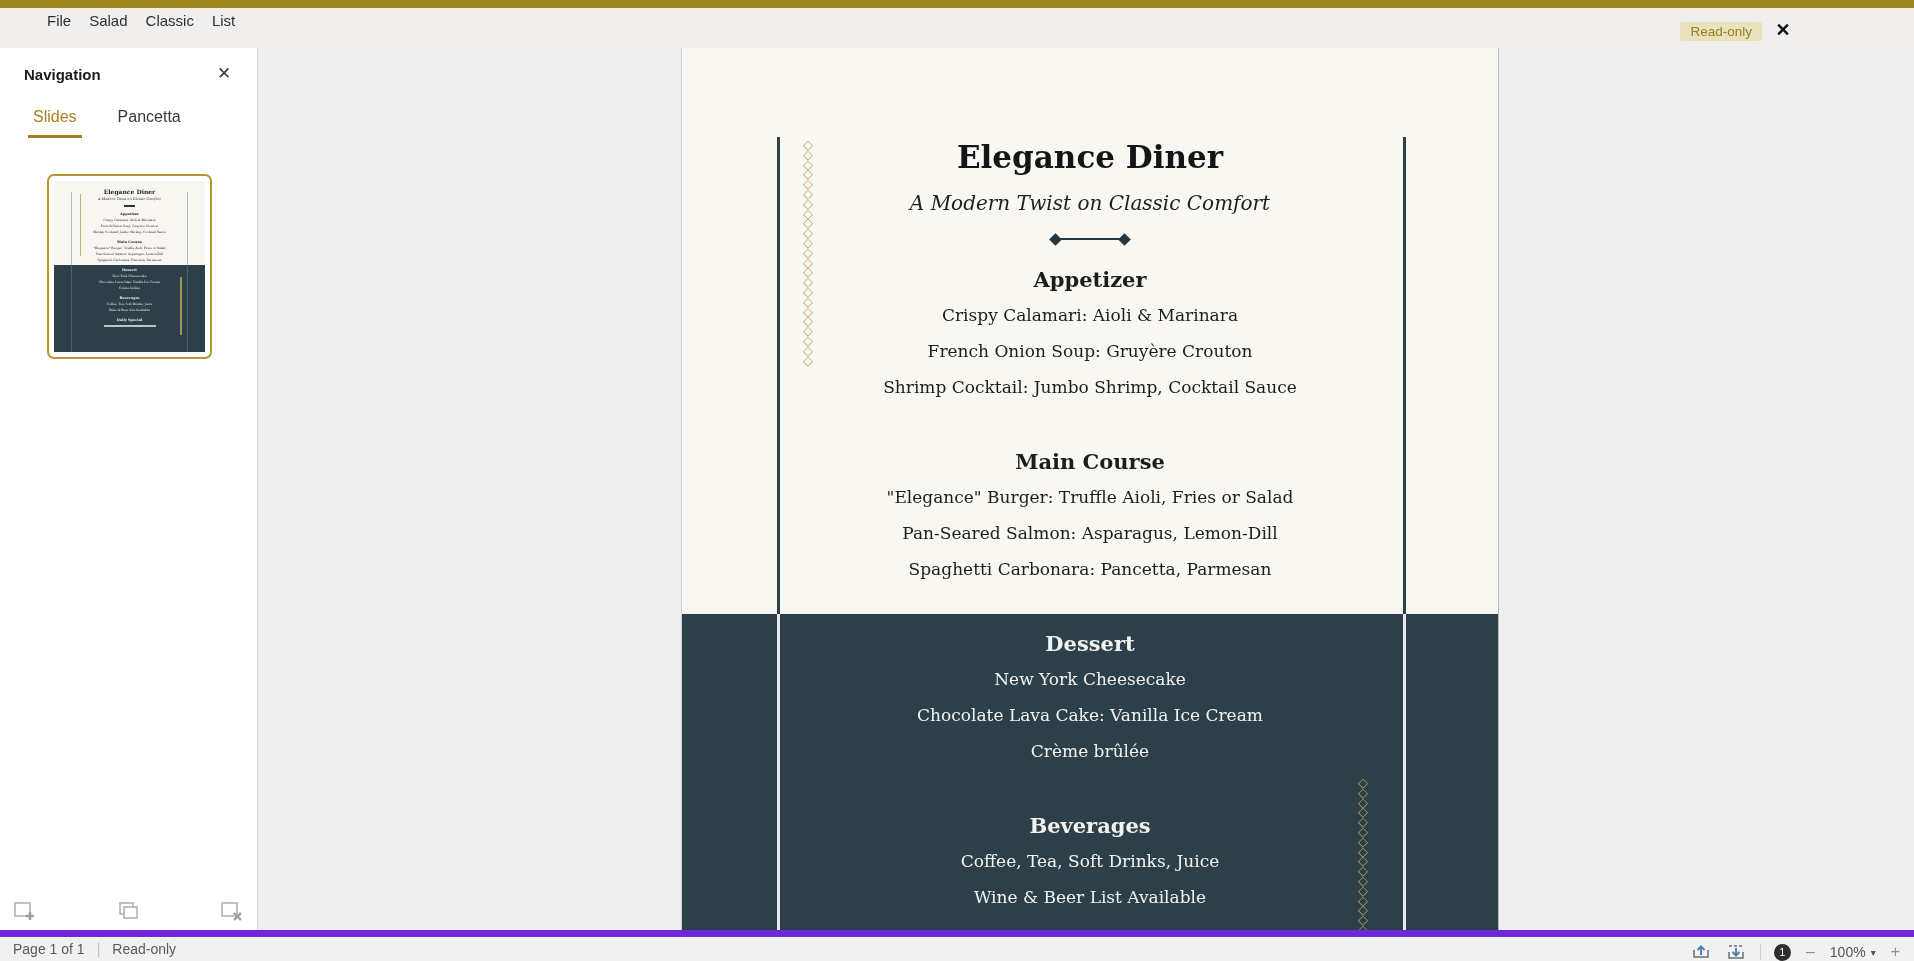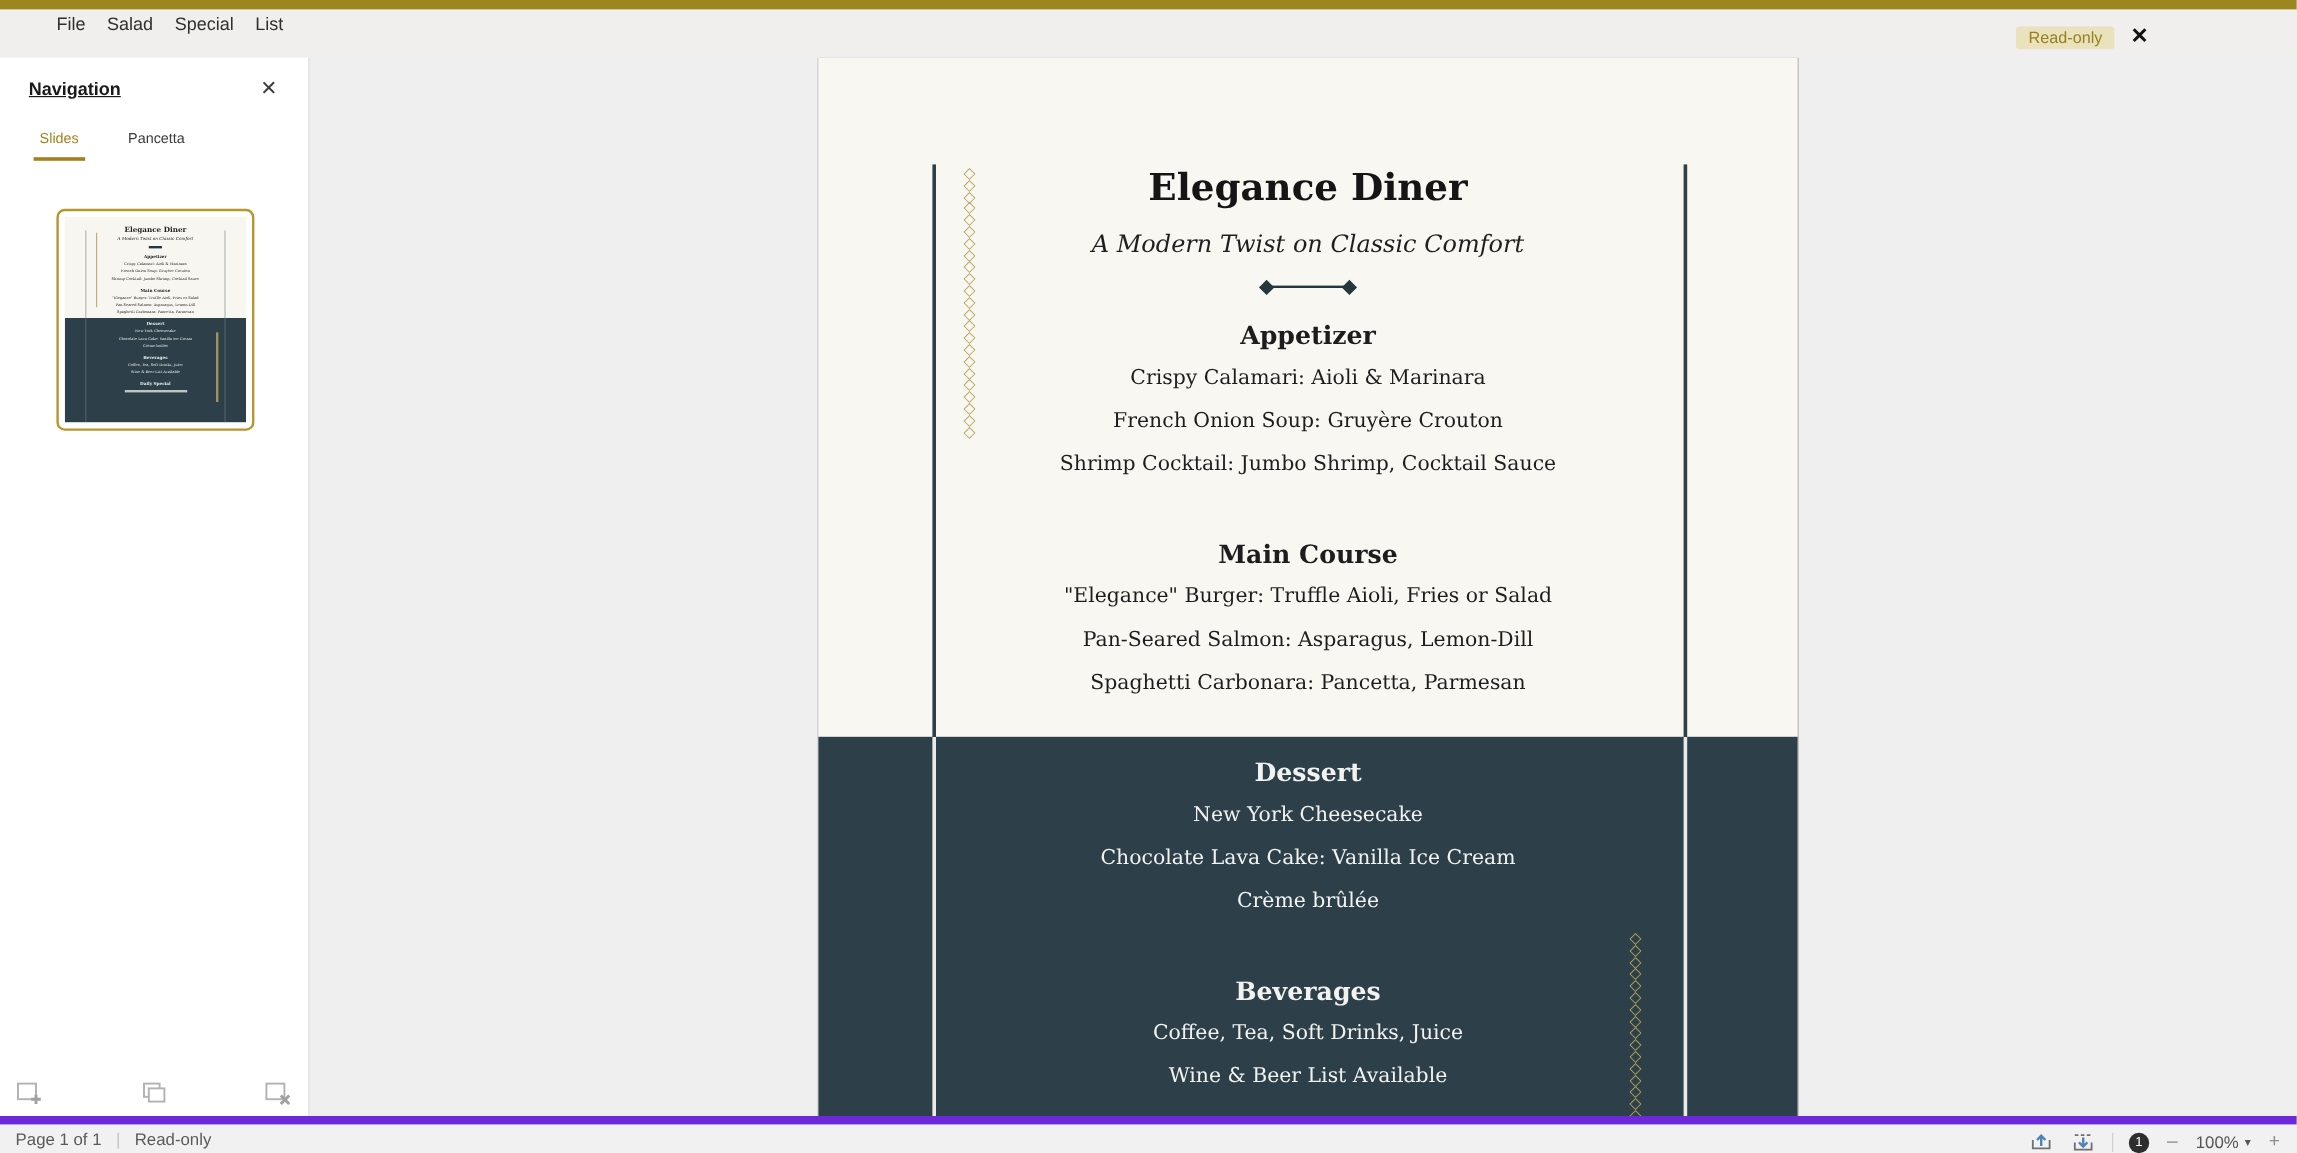--- a/index.html
+++ b/index.html
@@ -15,25 +15,25 @@
   .win-title { position:absolute; left:258px; right:258px; top:0; height:40px; display:flex;
                align-items:center; justify-content:center; font-size:16px; font-weight:bold; color:#222; }
   .ro-badge { position:absolute; right:152px; top:14px; background:#eae1bd; color:#96801c;
               font-size:13.5px; padding:2px 10px; border-radius:3px; }
   .win-close { position:absolute; right:120px; top:11px; width:22px; height:22px; font-size:18px;
                font-weight:bold; color:#111; display:flex; align-items:center; justify-content:center; cursor:pointer; }
 
   
   .sidebar { position:absolute; left:0; top:48px; width:258px; height:882px; background:#ffffff;
              border-right:1px solid #d5d5d5; }
-  .nav-head { position:absolute; left:24px; top:18px; font-size:15px; font-weight:bold; color:#1a1a1a;text-decoration:underline; }
+  .nav-head { position:absolute; left:24px; top:18px; font-size:15px; font-weight:bold; color:#1a1a1a; }
   .nav-close { position:absolute; right:22px; top:14px; width:22px; height:22px; font-size:17px; color:#3c3c3c;
                display:flex; align-items:center; justify-content:center; cursor:pointer; }
   .nav-tabs { position:absolute; left:33px; top:60px; display:flex; gap:36px; }
-  .nav-tab { font-size:12px; color:#3a3a3a; padding-bottom:9px; cursor:pointer;text-align:right; }
+  .nav-tab { font-size:16px; color:#3a3a3a; padding-bottom:9px; cursor:pointer;text-align:right; }
   .nav-tab.active { color:#a5801d; border-bottom:3px solid #a5801d; padding-left:5px; padding-right:5px; margin-left:-5px; }
 
   
   .thumb { position:absolute; left:47px; top:126px; width:165px; height:185px;
            border:2.5px solid #b8962e; border-radius:7px; background:#fff; padding:5px; cursor:pointer; }
   .thumb-page { position:relative; width:100%; height:100%; background:#f8f6f1; overflow:hidden; }
   .thumb-dark { position:absolute; left:0; top:84px; right:0; bottom:0; background:#2d4049; }
   .thumb-rule { position:absolute; top:11px; bottom:0; width:1px; background:rgba(110,125,130,.5); }
   .thumb-rule.l { left:11.5%; } .thumb-rule.r { left:88%; }
   .thumb-orn { position:absolute; width:1.5px; background:#b5a458; opacity:.85; }
@@ -104,21 +104,21 @@
 </style>
 </head>
 <body>
 
 <div class="goldbar"></div>
 
 <div class="menubar">
   <div class="menu-items">
     <span class="menu-item">File</span>
     <span class="menu-item">Salad</span>
-    <span class="menu-item">Special</span>
+    <span class="menu-item">Classic</span>
     <span class="menu-item">List</span>
   </div>
   <div class="ro-badge">Read-only</div>
   <div class="win-close">✕</div>
 </div>
 
 <div class="sidebar">
   <div class="nav-head">Navigation</div>
   <div class="nav-close">✕</div>
   <div class="nav-tabs">

